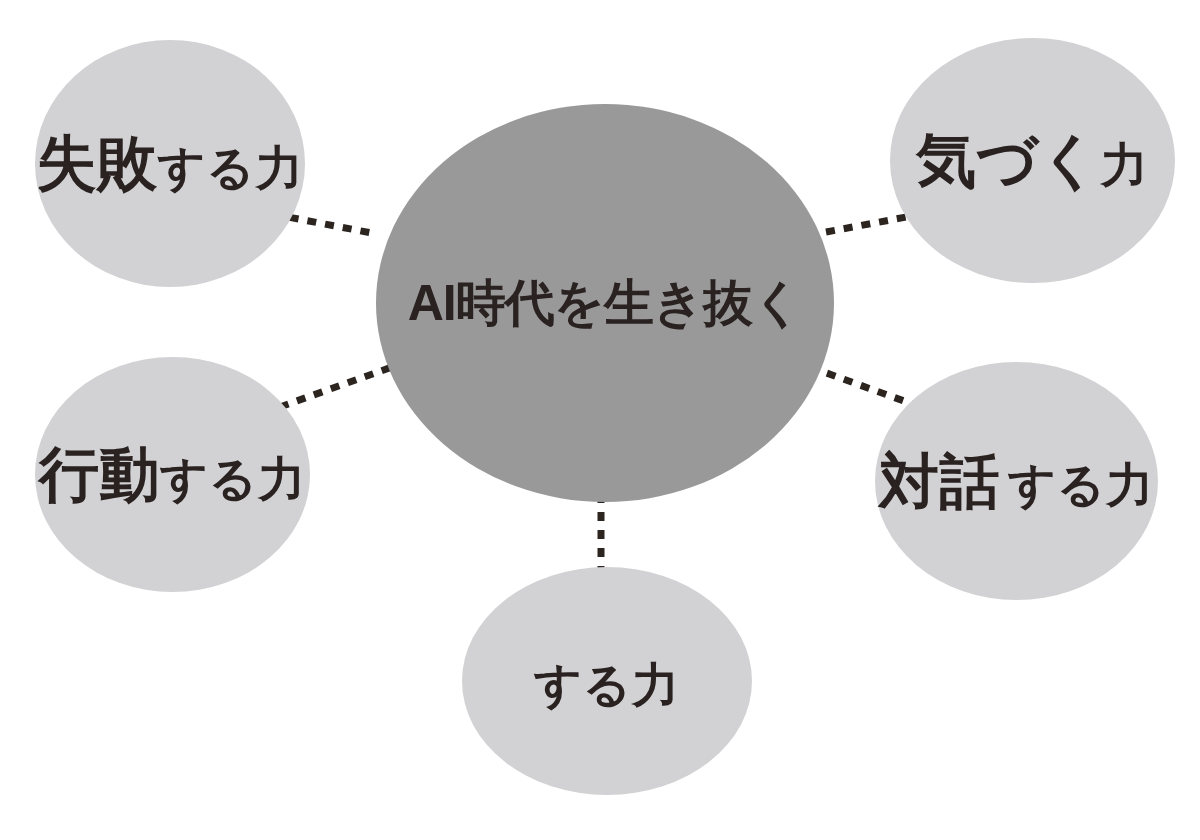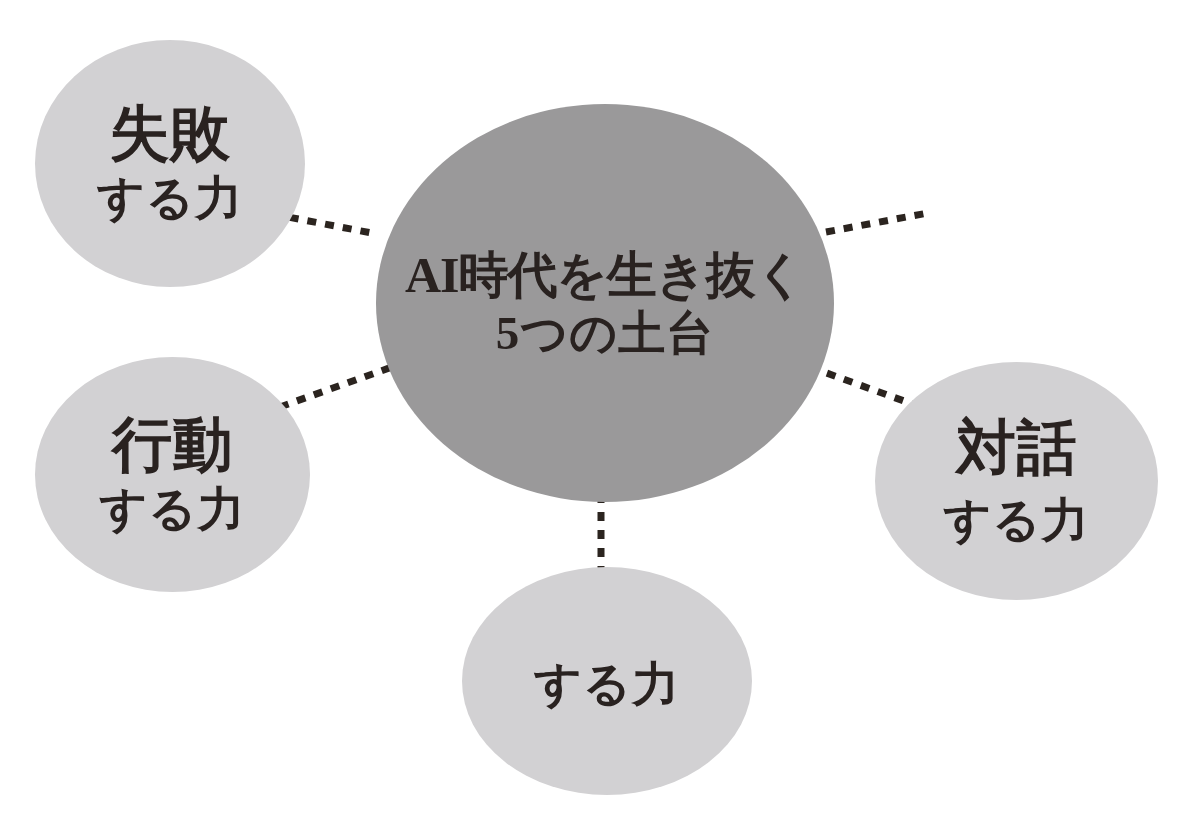--- a/index.html
+++ b/index.html
@@ -25,25 +25,24 @@
   .connectors line{
     stroke:var(--connector);
     stroke-width:7;
     stroke-dasharray:9 9;
     stroke-linecap:butt;
   }
   .node{
     position:absolute;
     border-radius:50%;
     display:flex;
-    flex-direction:column;
+    flex-direction:row;
     align-items:center;
     justify-content:center;
     text-align:center;
-    font-family:Liberation Serif, serif;
   }
   .node.satellite{background:var(--node-fill);}
   .node.center{background:var(--center-fill);}
   .node-title{
     font-size:60px;
     font-weight:900;
     line-height:1.05;
     letter-spacing:0.01em;
   }
   .node-sub{
@@ -80,28 +79,31 @@
   <svg class="connectors" viewBox="0 0 1200 840" xmlns="http://www.w3.org/2000/svg">
     <line x1="272" y1="214" x2="377" y2="234"></line>
     <line x1="826" y1="232" x2="928" y2="213"></line>
     <line x1="263" y1="413" x2="392" y2="367"></line>
     <line x1="810" y1="367" x2="940" y2="414"></line>
     <line x1="601" y1="494" x2="601" y2="573"></line>
   </svg>
 
   <div class="node center" style="left:376px; top:104px; width:458px; height:398px;">
     <div class="center-line1">AI時代を生き抜く</div>
-    <div class="center-line3">5つの土台</div>
   </div>
 
   <div class="node satellite" style="left:35px; top:40px; width:270px; height:247px;">
     <div class="node-title">失敗</div>
     <div class="node-sub">する力</div>
   </div>
 
+  <div class="node satellite" style="left:890px; top:38px; width:285px; height:245px;">
+    <div class="node-title">気づく</div>
+    <div class="node-sub">力</div>
+  </div>
 
   <div class="node satellite" style="left:35px; top:357px; width:275px; height:235px;">
     <div class="node-title">行動</div>
     <div class="node-sub">する力</div>
   </div>
 
   <div class="node satellite" style="left:875px; top:362px; width:283px; height:238px;gap:8px;">
     <div class="node-title">対話</div>
     <div class="node-sub">する力</div>
   </div>

